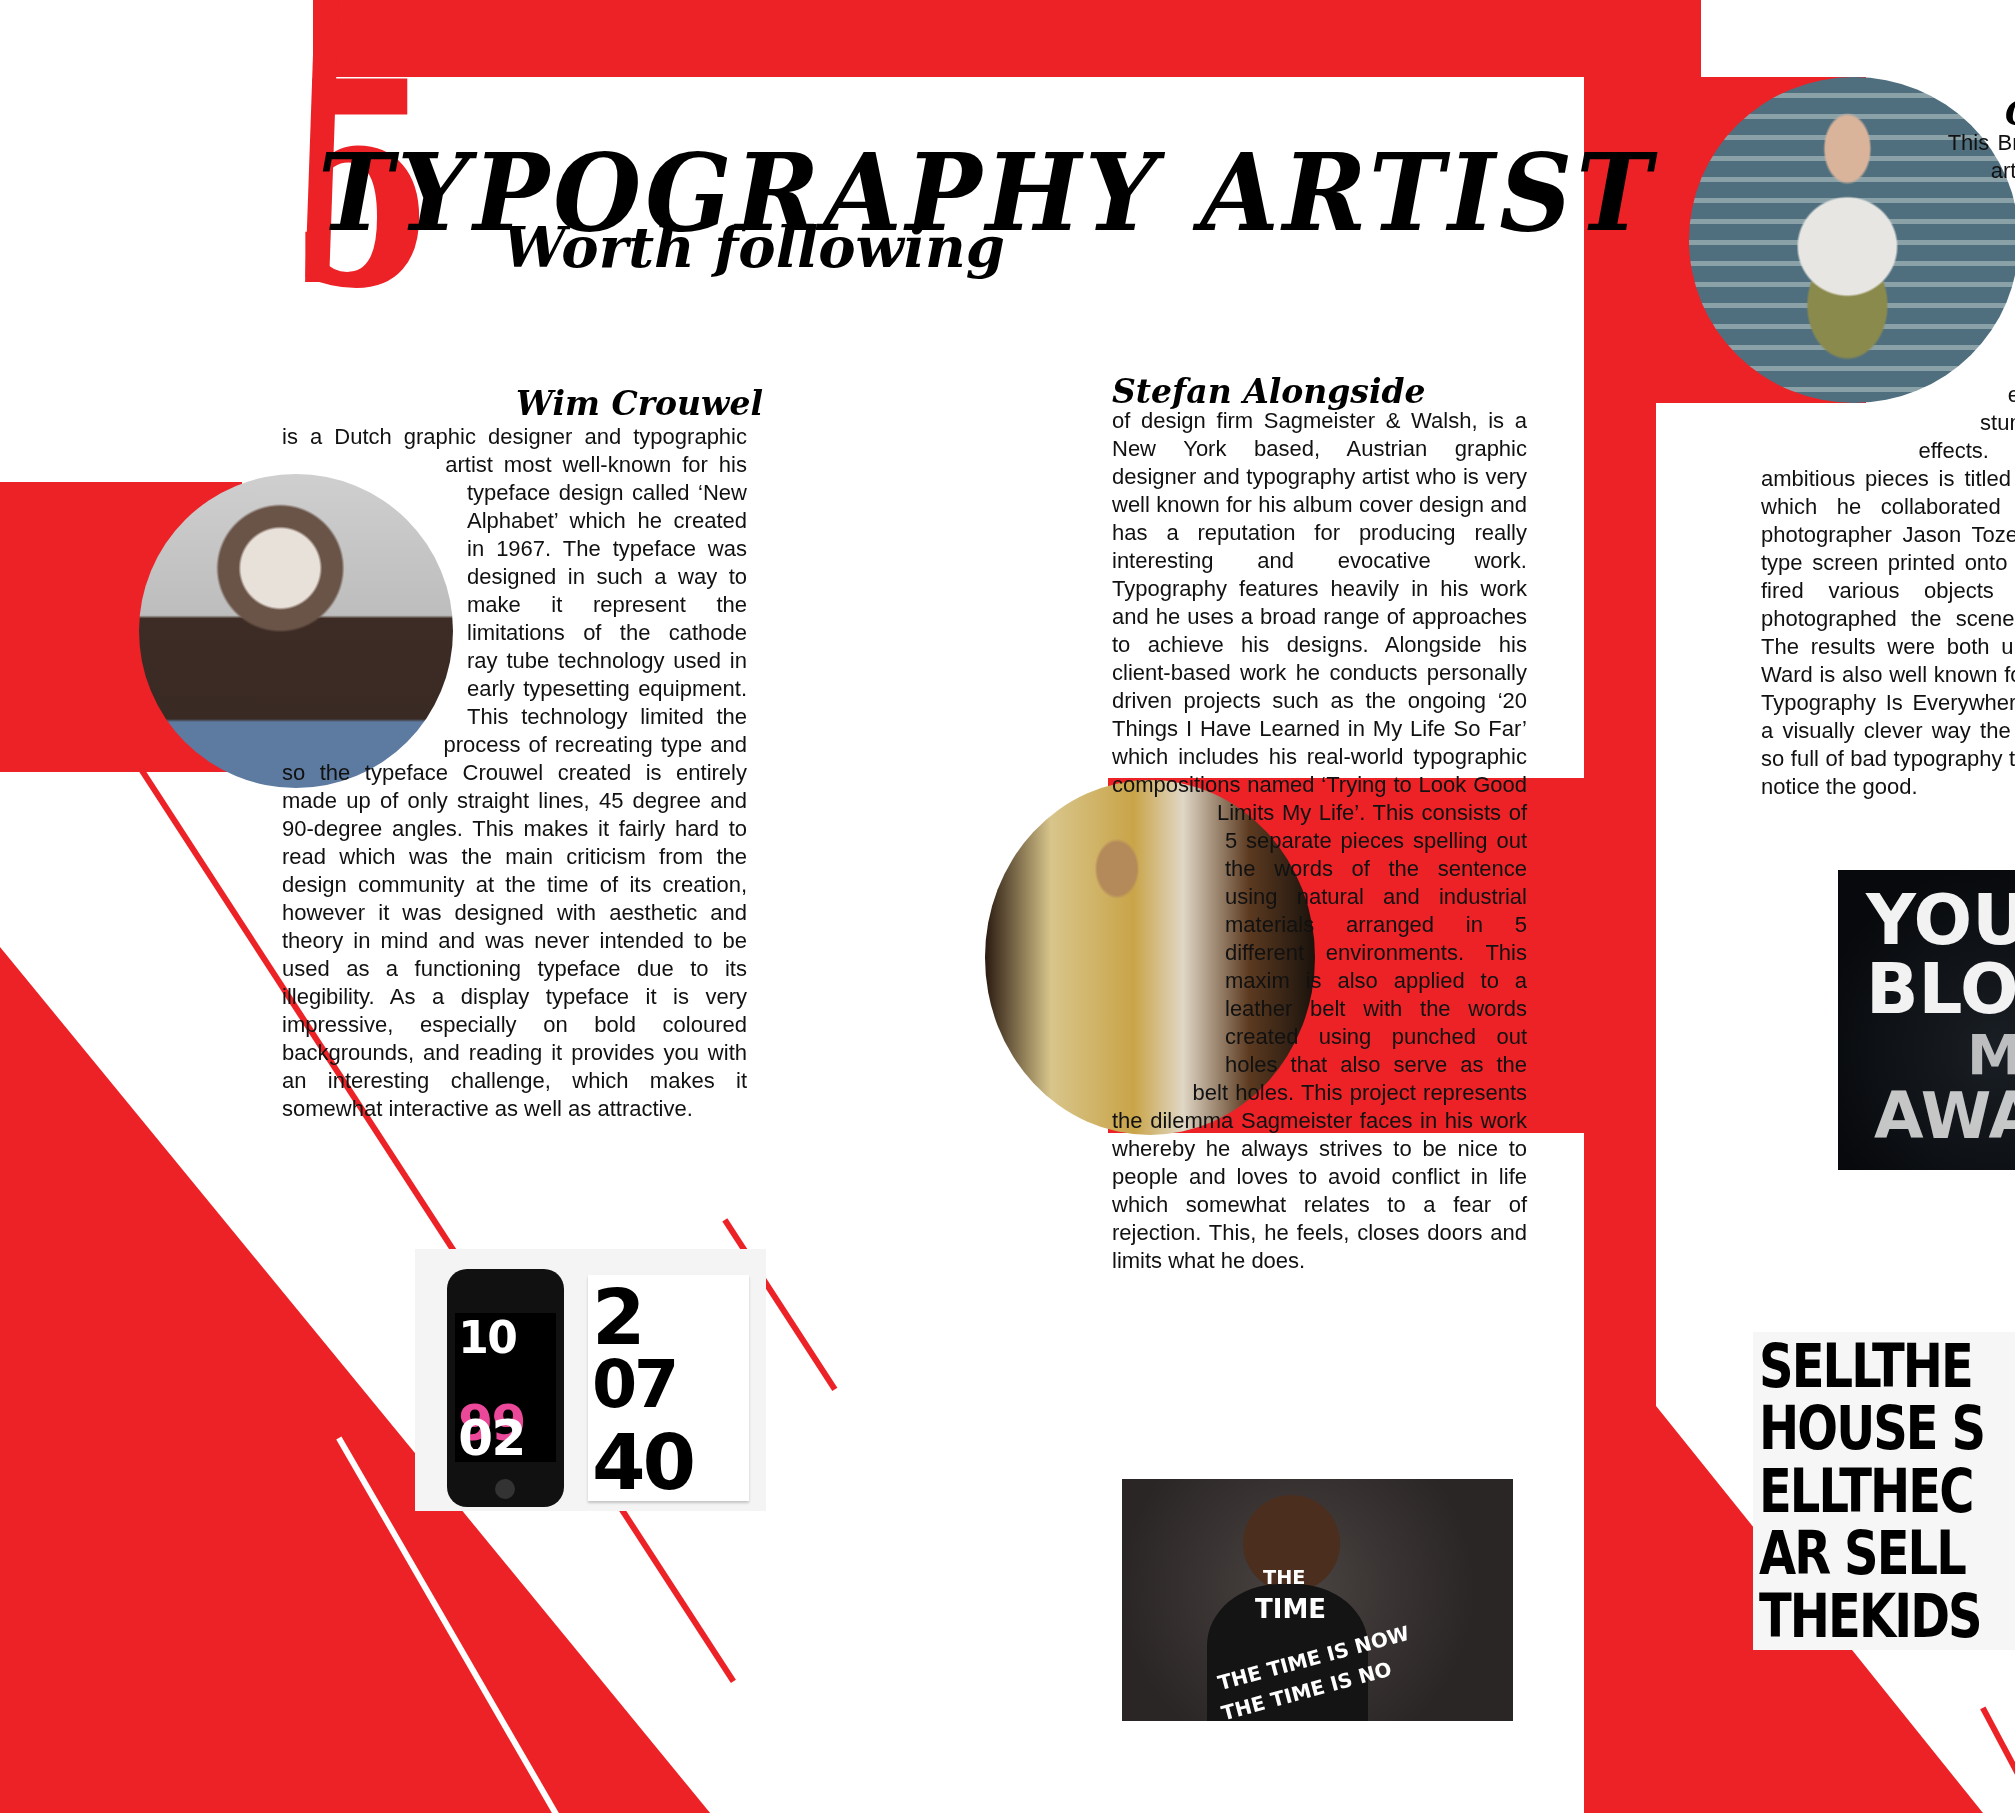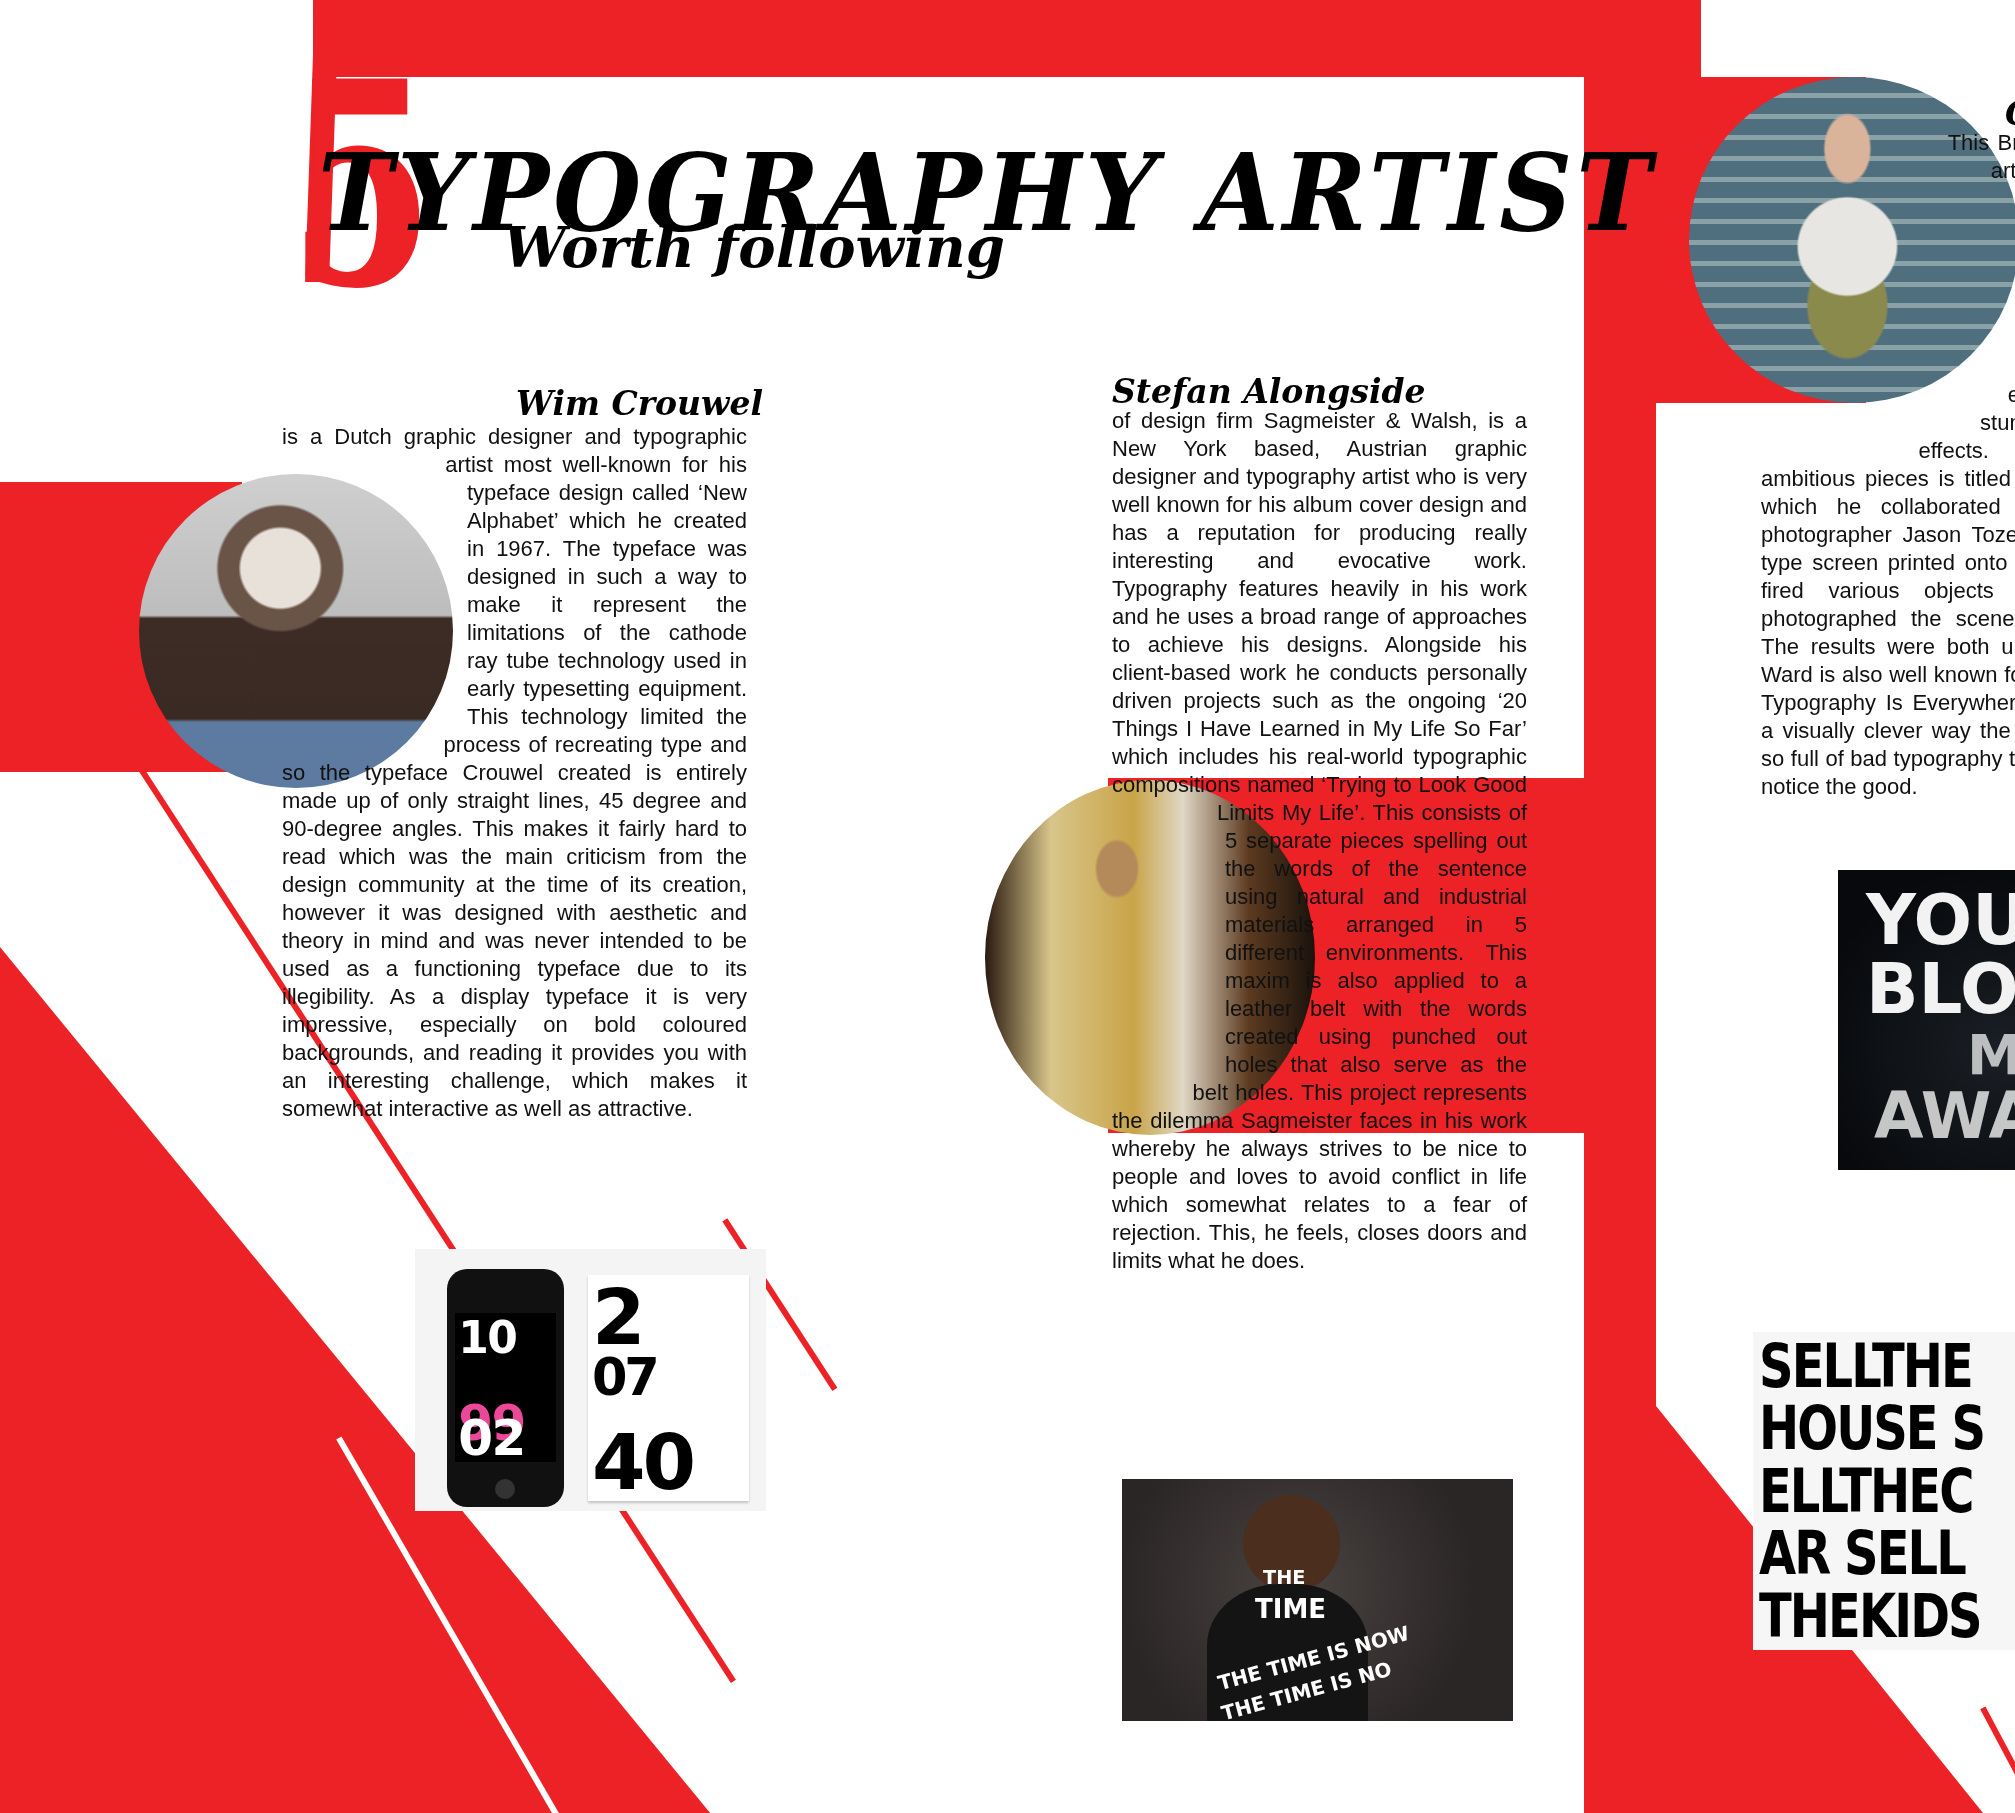--- a/index.html
+++ b/index.html
@@ -70,21 +70,21 @@
   <div class="abs" style="left:32px; top:20px; width:117px; height:238px; background:#111; border-radius:20px;">
     <div class="abs" style="left:8px; top:44px; width:101px; height:149px; background:#000;">
       <div class="art-label" style="left:3.2px; top:3.2px; color:#fff; font-size:44px; letter-spacing:-1.6px;">10</div>
       <div class="art-label" style="left:3.2px; top:52px; color:#ec4899; font-size:50px; letter-spacing:-1.6px;margin-top:33px;">99</div>
       <div class="art-label" style="left:3.2px; top:100px; color:#fff; font-size:50px; letter-spacing:-1.6px;">02</div>
     </div>
     <div class="abs" style="left:48px; top:210px; width:20px; height:20px; border-radius:50%; background:#333;"></div>
   </div>
   <div class="abs" style="left:173px; top:26px; width:161px; height:226px; background:#fff; box-shadow:0 1.6px 2.4px rgba(0,0,0,.2);">
     <div class="art-label" style="left:4px; top:4px; color:#000; font-size:77px; letter-spacing:-3.2px;">2</div>
-    <div class="art-label" style="left:4px; top:77px; color:#000; font-size:51px; letter-spacing:-3.2px;">07</div>
+    <div class="art-label" style="left:4px; top:77px; color:#000; font-size:65px; letter-spacing:-3.2px;">07</div>
     <div class="art-label" style="left:4px; top:149px; color:#000; font-size:77px; letter-spacing:-3.2px;">40</div>
   </div>
 </div>
 
 <div class="abs name" style="left:1112px; top:375px;">Stefan Alongside</div>
 <div class="circle" style="left:985px; top:780px; width:330px; height:355px; background:radial-gradient(ellipse at 40% 25%, #b48a5a 0 7%, transparent 8%), linear-gradient(90deg, #2a1a10 0%, #d8c58b 20%, #c9a448 45%, #e0d7c5 60%, #5c3a20 80%, #1a120c 100%);"></div>
 <div class="abs body-text" style="left:1112px; top:407px; width:415px;">
   <div style="float:left; width:0; height:365px;"></div>
   <div class="shape-float-l" style="clear:left; width:242px; height:355px; margin-left:-129px;"></div>
   <span>of design firm Sagmeister &amp; Walsh, is a New York based, Austrian graphic designer and typography artist who is very well known for his album cover design and has a reputation for producing really interesting and evocative work. Typography features heavily in his work and he uses a broad range of approaches to achieve his designs. Alongside his client-based work he conducts personally driven projects such as the ongoing ‘20 Things I Have Learned in My Life So Far’ which includes his real-world typographic compositions named ‘Trying to Look Good Limits My Life’. This consists of 5 separate pieces spelling out the words of the sentence using natural and industrial materials arranged in 5 different environments. This maxim is also applied to a leather belt with the words created using punched out holes that also serve as the belt holes. This project represents the dilemma Sagmeister faces in his work whereby he always strives to be nice to people and loves to avoid conflict in life which somewhat relates to a fear of rejection. This, he feels, closes doors and limits what he does.</span>

